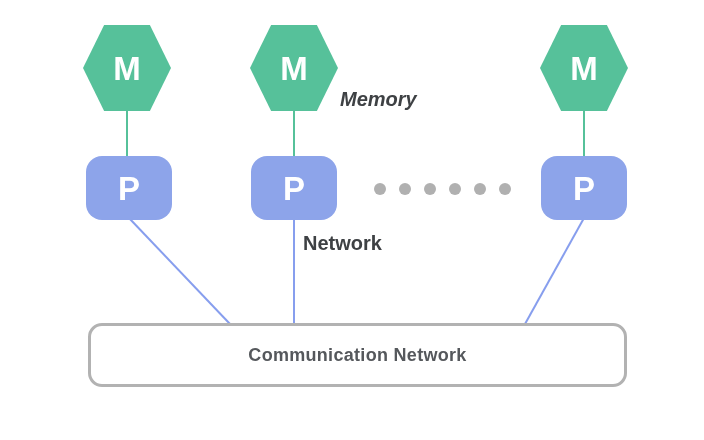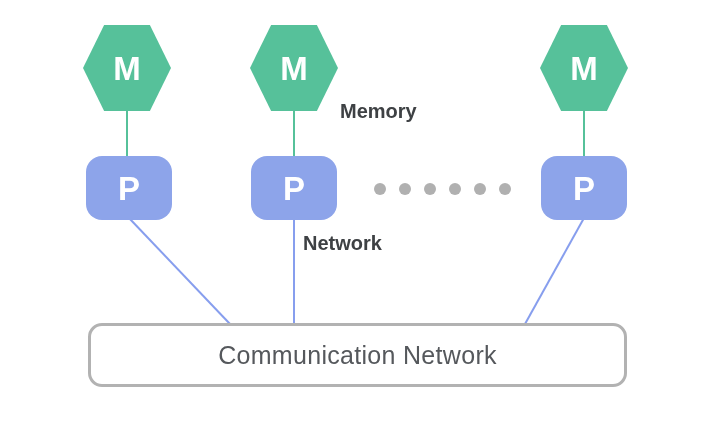--- a/index.html
+++ b/index.html
@@ -77,41 +77,41 @@
     background: var(--dots, #b0b0b0);
   }
 
   .side-label {
     position: absolute;
     color: var(--label-text, #3e4144);
     font-size: 20px;
     font-weight: 600;
     white-space: nowrap;
   }
-  .memory-label  { left: 340px; top: 100px; }
+  .memory-label  { left: 340px; top: 88px; font-style: italic; }
   .process-label { left: 303px; top: 232px; }
 
   .network-box {
     position: absolute;
     left: 88px;
     top: 323px;
     width: 539px;
     height: 64px;
     box-sizing: border-box;
     background: #ffffff;
     border: 3px solid var(--network-border, #b2b2b2);
     border-radius: 14px;
     display: flex;
     align-items: center;
     justify-content: center;
   }
   .network-label {
     color: var(--network-text, #55585c);
-    font-size: 25px;
-    font-weight: 400;
+    font-size: 18px;
+    font-weight: 700;
     letter-spacing: 0.3px;
     white-space: nowrap;
   }
 </style>
 </head>
 <body>
 
 <div class="canvas">
 
   <svg class="wires" viewBox="0 0 704 440" xmlns="http://www.w3.org/2000/svg">

